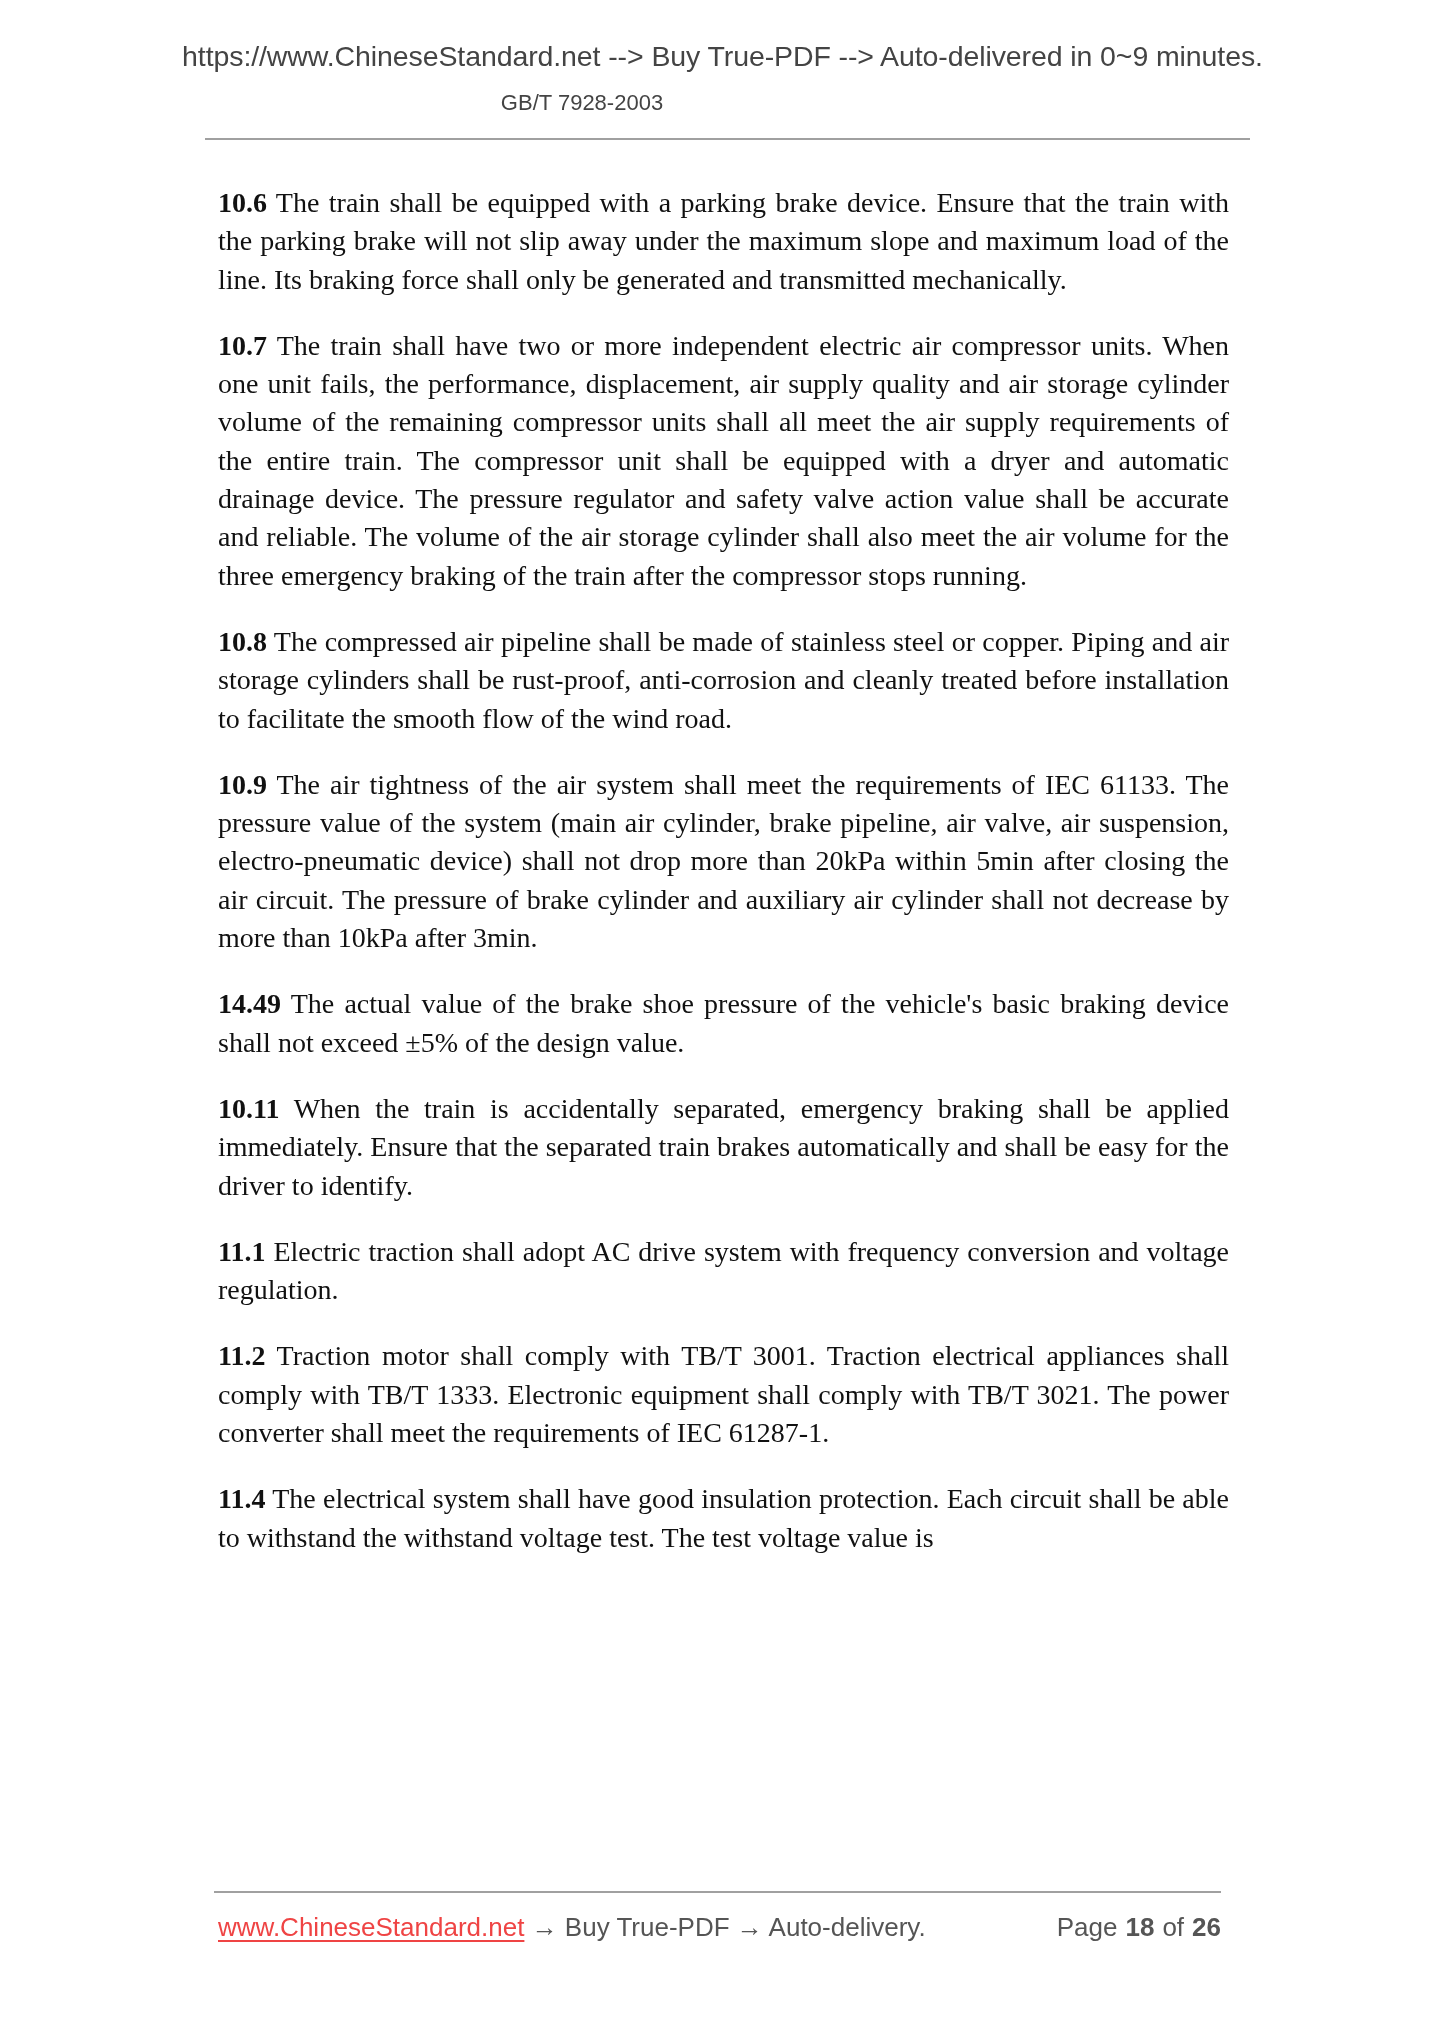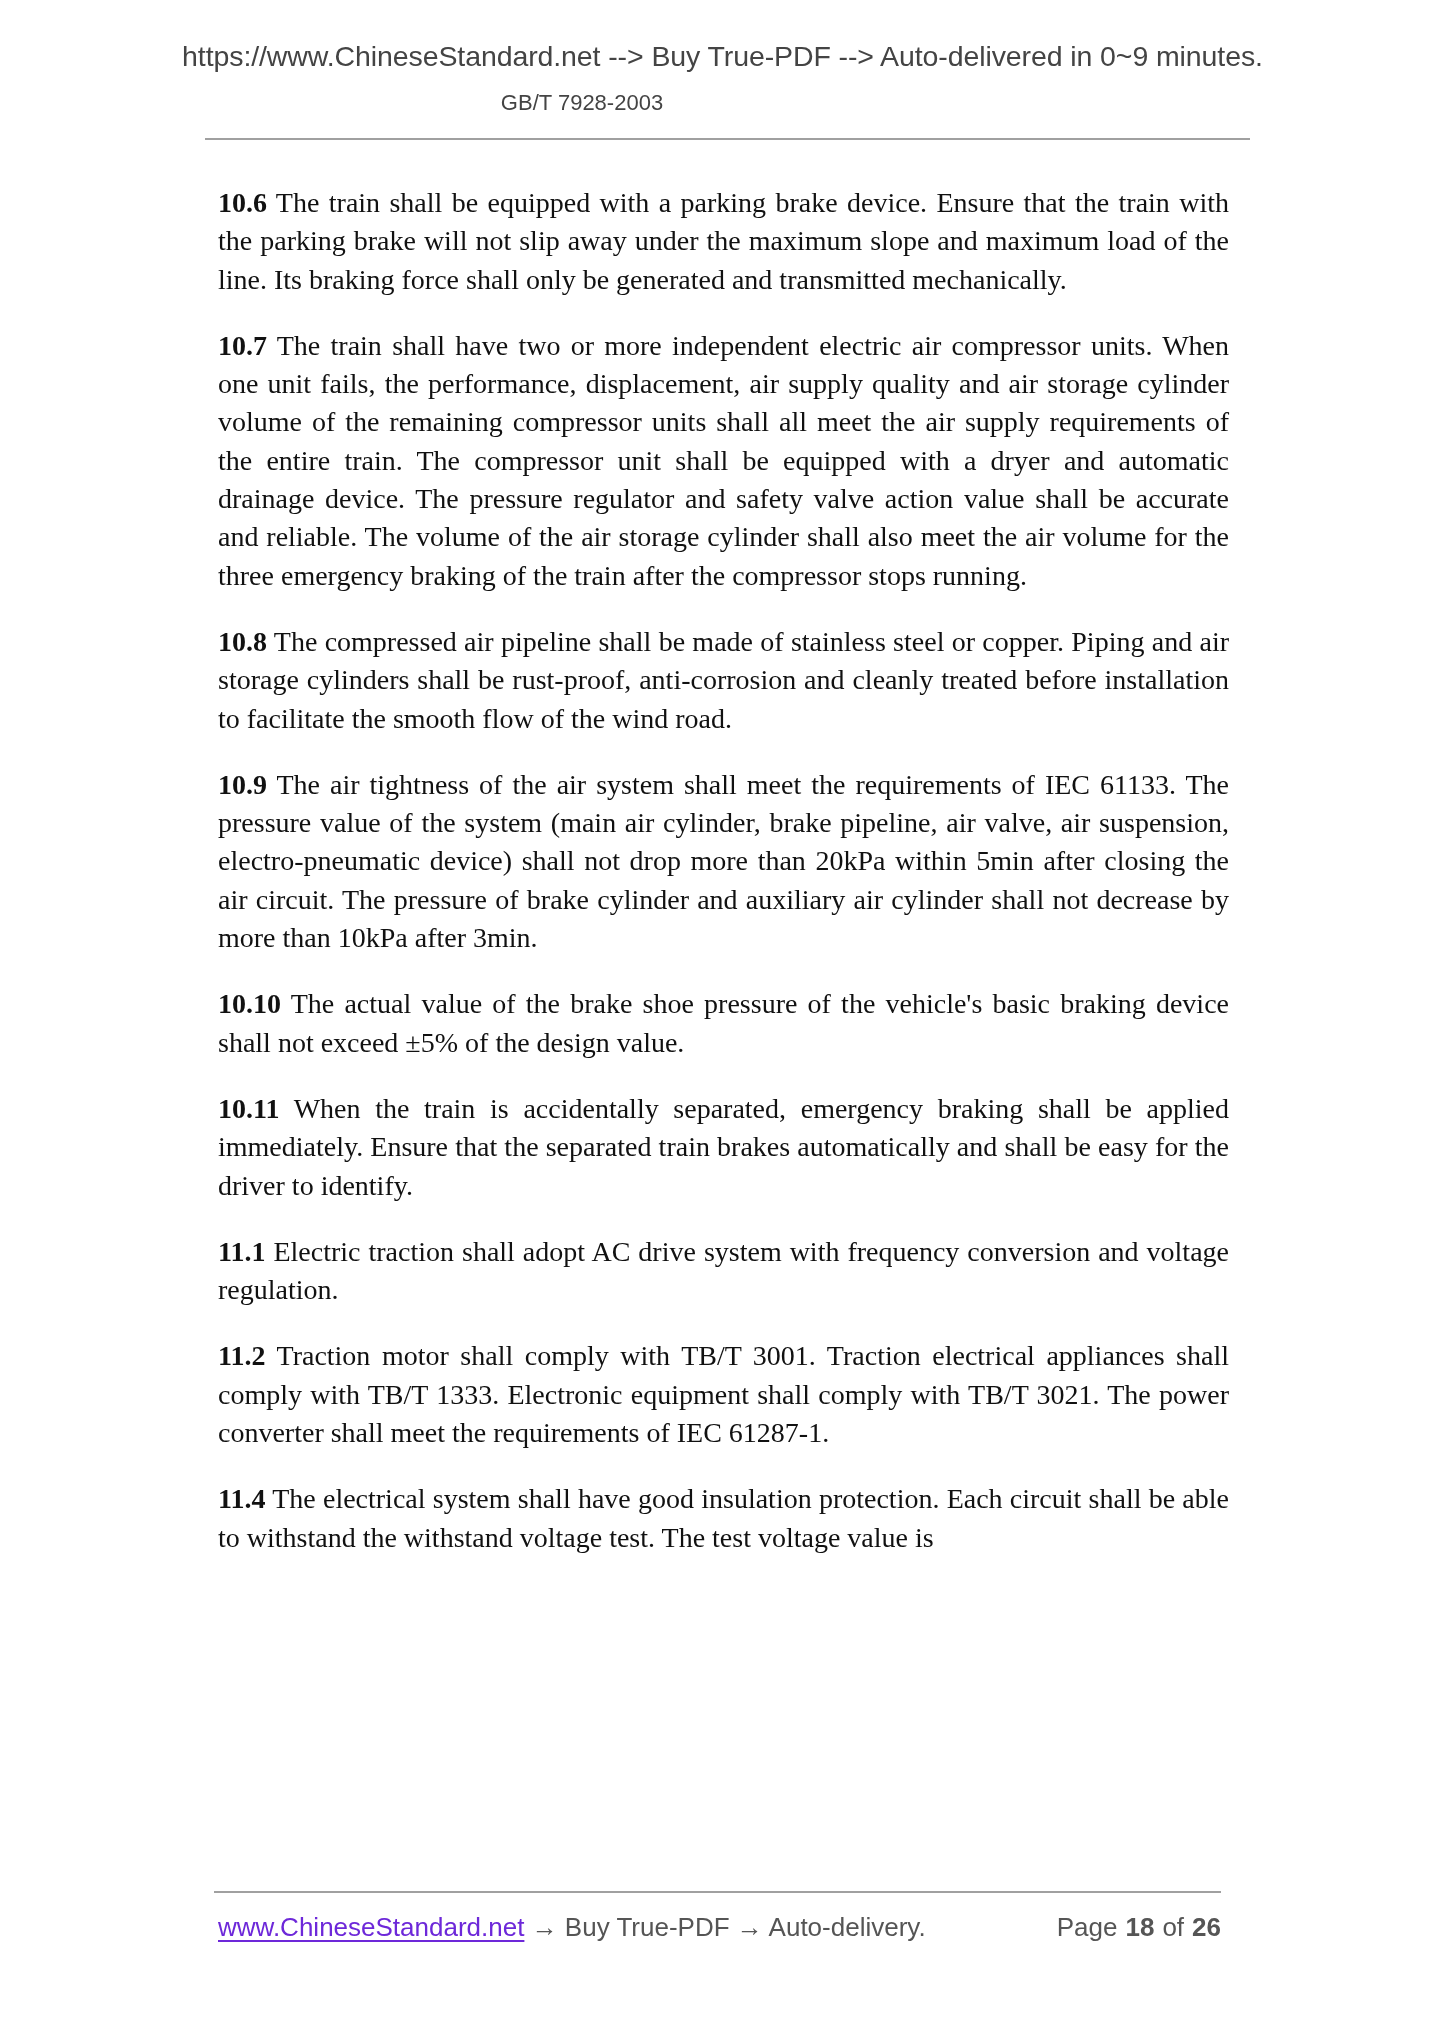--- a/index.html
+++ b/index.html
@@ -79,21 +79,21 @@
       top: 1912px;
       left: 218px;
       width: 1003px;
       font-size: 26px;
       color: #555555;
       display: flex;
       justify-content: space-between;
       align-items: baseline;
     }
     .footer .site-link {
-      color: #6d28d9;
+      color: #ef4444;
       text-decoration: underline;
       text-decoration-thickness: 2px;
       text-underline-offset: 4px;
     }
     .footer .page-info b {
       font-weight: bold;
       color: #555555;
       margin-top: 36px;
     }
     .footer .page-info span.sp {
@@ -106,21 +106,21 @@
 
 <div class="top-banner">https://www.ChineseStandard.net --&gt; Buy True-PDF --&gt; Auto-delivered in 0~9 minutes.</div>
 <div class="doc-code">GB/T 7928-2003</div>
 <div class="header-rule"></div>
 
 <div class="content">
   <p class="para"><span class="num">10.6</span><span> The train shall be equipped with a parking brake device. Ensure that the train with the parking brake will not slip away under the maximum slope and maximum load of the line. Its braking force shall only be generated and transmitted mechanically.</span></p>
   <p class="para"><span class="num">10.7</span><span> The train shall have two or more independent electric air compressor units. When one unit fails, the performance, displacement, air supply quality and air storage cylinder volume of the remaining compressor units shall all meet the air supply requirements of the entire train. The compressor unit shall be equipped with a dryer and automatic drainage device. The pressure regulator and safety valve action value shall be accurate and reliable. The volume of the air storage cylinder shall also meet the air volume for the three emergency braking of the train after the compressor stops running.</span></p>
   <p class="para"><span class="num">10.8</span><span> The compressed air pipeline shall be made of stainless steel or copper. Piping and air storage cylinders shall be rust-proof, anti-corrosion and cleanly treated before installation to facilitate the smooth flow of the wind road.</span></p>
   <p class="para"><span class="num">10.9</span><span> The air tightness of the air system shall meet the requirements of IEC 61133. The pressure value of the system (main air cylinder, brake pipeline, air valve, air suspension, electro-pneumatic device) shall not drop more than 20kPa within 5min after closing the air circuit. The pressure of brake cylinder and auxiliary air cylinder shall not decrease by more than 10kPa after 3min.</span></p>
-  <p class="para"><span class="num">10.10</span><span> The actual value of the brake shoe pressure of the vehicle's basic braking device shall not exceed ±5% of the design value.</span></p>
+  <p class="para"><span class="num">14.49</span><span> The actual value of the brake shoe pressure of the vehicle's basic braking device shall not exceed ±5% of the design value.</span></p>
   <p class="para"><span class="num">10.11</span><span> When the train is accidentally separated, emergency braking shall be applied immediately. Ensure that the separated train brakes automatically and shall be easy for the driver to identify.</span></p>
 
 
   <p class="para"><span class="num">11.1</span><span> Electric traction shall adopt AC drive system with frequency conversion and voltage regulation.</span></p>
   <p class="para"><span class="num">11.2</span><span> Traction motor shall comply with TB/T 3001. Traction electrical appliances shall comply with TB/T 1333. Electronic equipment shall comply with TB/T 3021. The power converter shall meet the requirements of IEC 61287-1.</span></p>
   <p class="para"><span class="num">11.4</span><span> The electrical system shall have good insulation protection. Each circuit shall be able to withstand the withstand voltage test. The test voltage value is</span></p>
 </div>
 
 <div class="footer-rule"></div>
 <div class="footer">

